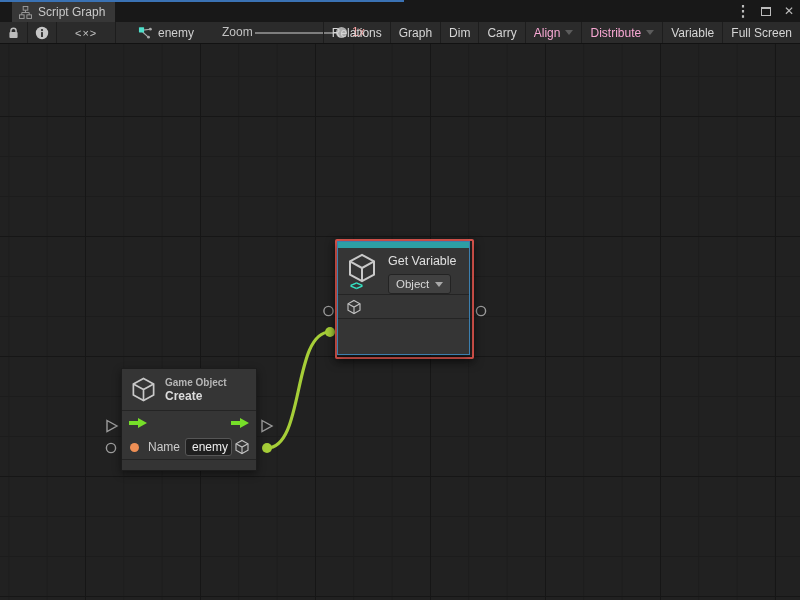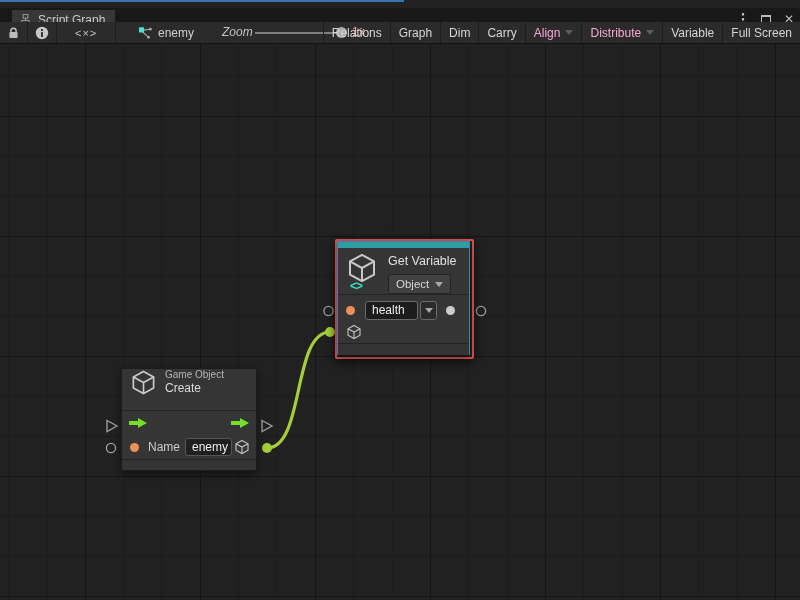--- a/index.html
+++ b/index.html
@@ -1,39 +1,39 @@
 <!DOCTYPE html>
 <html><head>
 <meta charset="utf-8">
 <style>
   * { margin:0; padding:0; box-sizing:border-box; }
   html,body { width:800px; height:600px; overflow:hidden; background:#111; }
   body { font-family:"Liberation Sans", sans-serif; }
   .window { position:relative; width:800px; height:600px; background:#212121; overflow:hidden; }
 
   
-  .titlebar { position:absolute; top:8px; left:0; width:800px; height:22px; background:#181818; }
+  .titlebar { position:absolute; top:0; left:0; width:800px; height:22px; background:#181818; }
   .accent-line { position:absolute; top:0; left:0; width:404px; height:2px; background:#3a72b4; z-index:5; }
   .tab { position:absolute; left:12px; top:2px; height:20px; background:#373737; display:flex; align-items:center; padding:0 10px 0 7px; gap:6px; }
   .tab-label { font-size:12px; color:#c9c9c9; white-space:nowrap; }
   .win-controls { position:absolute; right:4px; top:0; height:22px; display:flex; align-items:center; gap:9px; }
   .win-btn { color:#bcbcbc; display:flex; align-items:center; justify-content:center; width:14px; height:16px; cursor:default; }
   .kebab { font-size:15px; font-weight:bold; letter-spacing:0; }
   .maxbox { width:10px; height:9px; border:1px solid #bcbcbc; border-top:2px solid #bcbcbc; }
   .closex { font-size:12px; }
 
   
   .toolbar { position:absolute; top:22px; left:0; width:800px; height:22px; background:#2b2b2b; border-bottom:1px solid #121212; font-size:12px; color:#d2d2d2; }
   .tb-left { position:absolute; left:0; top:0; height:21px; display:flex; align-items:stretch; }
   .tb-btn { display:flex; align-items:center; justify-content:center; padding:0 7px; }
   .tb-sep { width:1px; background:#1d1d1d; height:21px; }
   .code-glyph { font-size:11px; color:#c3c3c3; letter-spacing:1px; padding:0 18px; display:flex; align-items:center; }
   .breadcrumb { position:absolute; left:138px; top:0; height:21px; display:flex; align-items:center; gap:5px; }
   .breadcrumb-label { font-size:12px; color:#cfcfcf; }
-  .zoom-label { position:absolute; left:222px; top:0; line-height:21px; color:#c2c2c2;font-style:italic; }
+  .zoom-label { position:absolute; left:222px; top:0; line-height:21px; color:#c2c2c2; }
   .zoom-track { position:absolute; left:255px; top:10px; width:88px; height:2px; background:#7e7e7e; }
   .zoom-handle { position:absolute; left:336px; top:5px; width:11px; height:11px; border-radius:50%; background:#ababab; }
   .zoom-value { position:absolute; left:352px; top:0; line-height:21px; color:#fca5a5; }
   .tb-right { position:absolute; right:0; top:0; height:21px; display:flex; align-items:stretch; }
   .tb-textbtn { display:flex; align-items:center; gap:5px; padding:0 8px; border-left:1px solid #1d1d1d; white-space:nowrap; color:#d6d6d6; }
   .tb-textbtn.disabled { color:#f9a8d4; }
   .caret { width:0; height:0; border-left:4px solid transparent; border-right:4px solid transparent; border-top:5px solid #a9a9a9; }
   .disabled .caret { border-top-color:#5c5c5c; }
 
   
@@ -43,21 +43,21 @@
       linear-gradient(90deg, #161616 1px, transparent 1px),
       linear-gradient(#1c1c1c 1px, transparent 1px),
       linear-gradient(90deg, #1c1c1c 1px, transparent 1px);
     background-size: 120px 120px, 115px 115px, 40px 40px, 38.33px 38.33px;
     background-position: 0 72px, 85px 0, 0 32px, 8.33px 0;
   }
   .wire-layer { position:absolute; top:0; left:0; width:800px; height:556px; }
 
   
   .node { background:#353535; box-shadow:0 3px 8px rgba(0,0,0,.45); }
-  .node-header { display:flex; padding:0 8px; }
+  .node-header { display:flex; align-items:center; padding:0 8px;font-weight:bold; }
   .node-divider { height:1px; background:#242424; }
   .node-footer { height:11px; background:#343434; border-top:1px solid #242424; }
   .row { display:flex; align-items:center; }
   .dot { width:9px; height:9px; border-radius:50%; }
   .dot.orange { background:#ee8f55; }
   .dot.white { background:#cdcdcd; }
   .field { background:#1c1c1c; border:1px solid #6a6a6a; border-radius:3px; color:#ececec; font-size:12px; display:flex; align-items:center; padding:0 6px; height:19px; }
 
   
   .create-node { position:absolute; left:121px; top:324px; width:136px; border:1px solid #1c1c1c; }
@@ -236,28 +236,20 @@
           </div>
           <div class="getvar-right">
             <span class="getvar-title">Get Variable</span>
             <span class="pill">
               <span>Object</span>
               <span class="caret"></span>
             </span>
           </div>
         </div>
         <div class="node-divider"></div>
-        <div class="row gv-port-row">
-          <span class="dot orange"></span>
-          <span class="field gv-field">health</span>
-          <span class="gv-drop">
-              <span class="caret"></span>
-            </span>
-          <span class="dot white"></span>
-        </div>
         <div class="row gv-cube-row">
           <svg width="16" height="16" viewBox="0 0 24 24">
             <path d="M12 2.2 L21 7.1 V16.9 L12 21.8 L3 16.9 V7.1 Z" fill="none" stroke="#c2c2c2" stroke-width="1.7"></path>
             <path d="M3 7.1 L12 12 L21 7.1 M12 12 V21.8" fill="none" stroke="#c2c2c2" stroke-width="1.7"></path>
           </svg>
         </div>
         <div class="gv-footer"></div>
       </div>
     </div>
 

